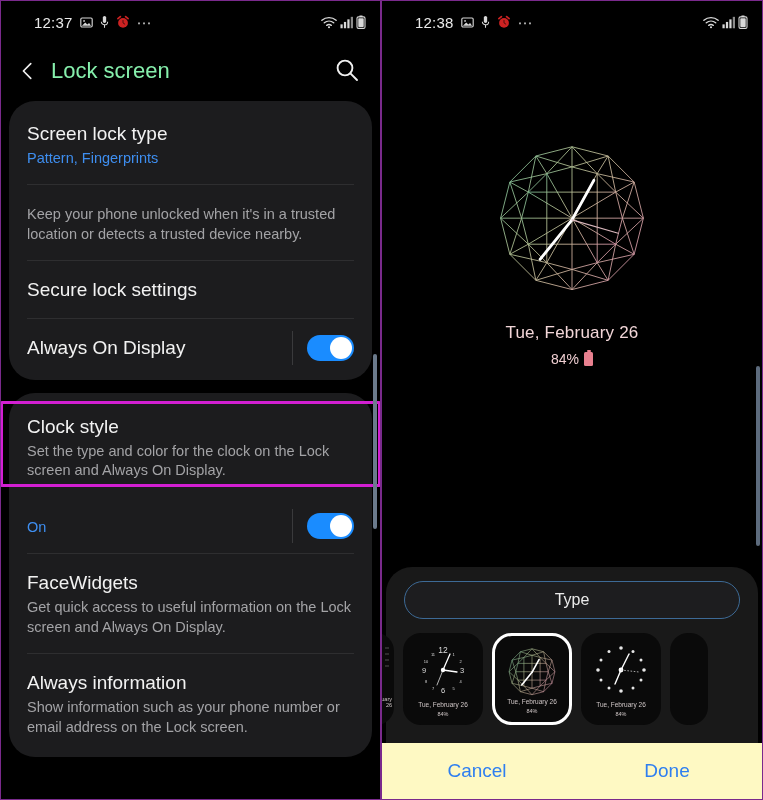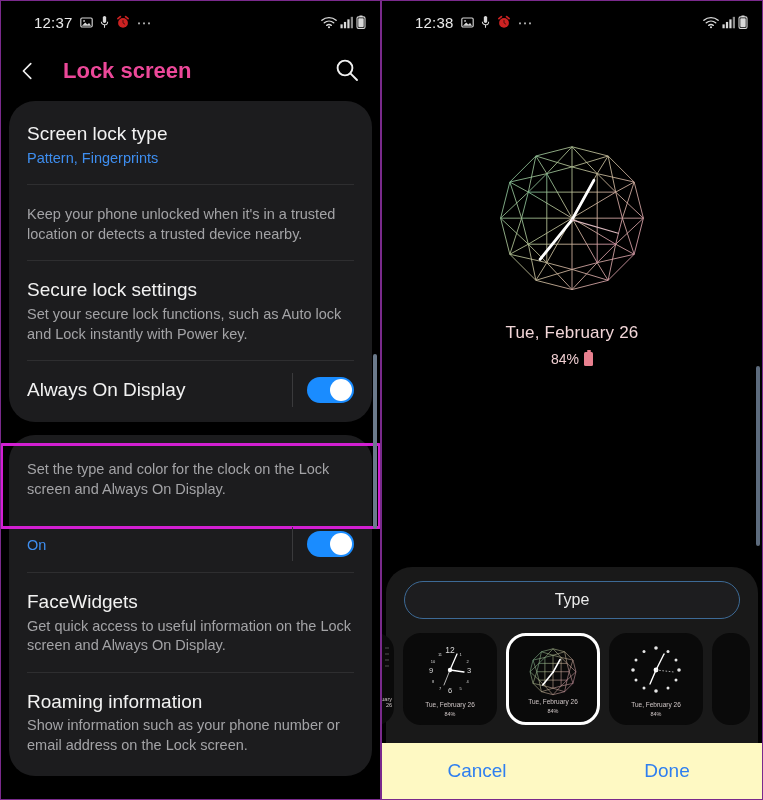--- a/index.html
+++ b/index.html
@@ -39,21 +39,21 @@
   }
   .dots { color: #cfcfcf; font-size: 15px; letter-spacing: 1.5px; line-height: 1; }
 
   
   .titlebar {
     height: 56px; display: flex; align-items: center;
     padding: 0 18px 0 14px; position: relative;
   }
   .back-chevron { width: 26px; height: 26px; display:flex; align-items:center; justify-content:center; }
   .page-title {
-    color: #ec4899; font-size: 22px; margin-left: 22px; font-weight: 700;
+    color: #86efac; font-size: 22px; margin-left: 10px; font-weight: 400;
   }
   .search-btn { position:absolute; right: 18px; top: 14px; width: 28px; height: 28px; }
 
   
   .scroll-area { position: relative; height: 702px; overflow: hidden; }
   .card {
     background: #1c1c1e;
     border-radius: 26px;
     margin: 0 8px 13px 8px;
     padding: 4px 18px;
@@ -131,21 +131,21 @@
     color: #eaeaea; border: 1px solid #3d6a96; border-radius: 22px; background: #1d1d1f;
   }
   .tab.inactive { color: #35506e; }
 
   .thumbs {
     display: flex; align-items: center; gap: 9px;
     padding: 14px 0 0 0; margin-left: -34px;
   }
   .thumb {
     flex: 0 0 auto;
-    width: 94px; height: 92px; border-radius: 18px;
+    width: 80px; height: 92px; border-radius: 18px;
     background: #0a0a0a;
     position: relative; overflow: hidden;
   }
   .thumb.selected {
     border: 3px solid #ffffff; border-radius: 20px;
   }
   .thumb .t-date { position:absolute; left:0; right:0; bottom:17px; text-align:center; color:#cfc6c6; font-size:6.5px; }
   .thumb .t-batt { position:absolute; left:0; right:0; bottom:8px; text-align:center; color:#cfc6c6; font-size:5.5px; }
   .thumb .t-face { position:absolute; left:0; right:0; top:9px; display:flex; justify-content:center; }
 
@@ -239,53 +239,53 @@
       <div class="card first">
         <div class="row">
           <div class="row-title">Screen lock type</div>
           <div class="row-sub blue">Pattern, Fingerprints</div>
         </div>
         <div class="row">
           <div class="row-sub">Keep your phone unlocked when it's in a trusted location or detects a trusted device nearby.</div>
         </div>
         <div class="row">
           <div class="row-title">Secure lock settings</div>
-          <div class="row-sub">Set your secure lock functions, such as Auto lock and Lock instantly with Power key.</div>
         </div>
         <div class="row with-toggle">
           <div class="row-title">Always On Display</div>
           <div class="tgl-wrap">
             <div class="tgl-divider"></div>
             <div class="toggle">
                 <div class="knob"></div>
               </div>
           </div>
         </div>
       </div>
 
       <div class="card" style="position:relative;">
         <div class="row" style="padding:18px 0 17px 0;">
+          <div class="row-title">Clock style</div>
           <div class="row-sub">Set the type and color for the clock on the Lock screen and Always On Display.</div>
         </div>
         <div class="highlight-wrap" style="left:-9px; right:-9px; top:8px; height:86px;"></div>
         <div class="row with-toggle">
           <div class="row-sub blue">On</div>
           <div class="tgl-wrap">
             <div class="tgl-divider"></div>
             <div class="toggle">
                 <div class="knob"></div>
               </div>
           </div>
         </div>
         <div class="row">
           <div class="row-title">FaceWidgets</div>
           <div class="row-sub">Get quick access to useful information on the Lock screen and Always On Display.</div>
         </div>
         <div class="row">
-          <div class="row-title">Roaming information</div>
+          <div class="row-title">Always information</div>
           <div class="row-sub">Show information such as your phone number or email address on the Lock screen.</div>
         </div>
 
       </div>
 
       <div class="vscroll" style="top:255px; height:175px;"></div>
     </div>
   </div>
 
   <div class="panel right">

